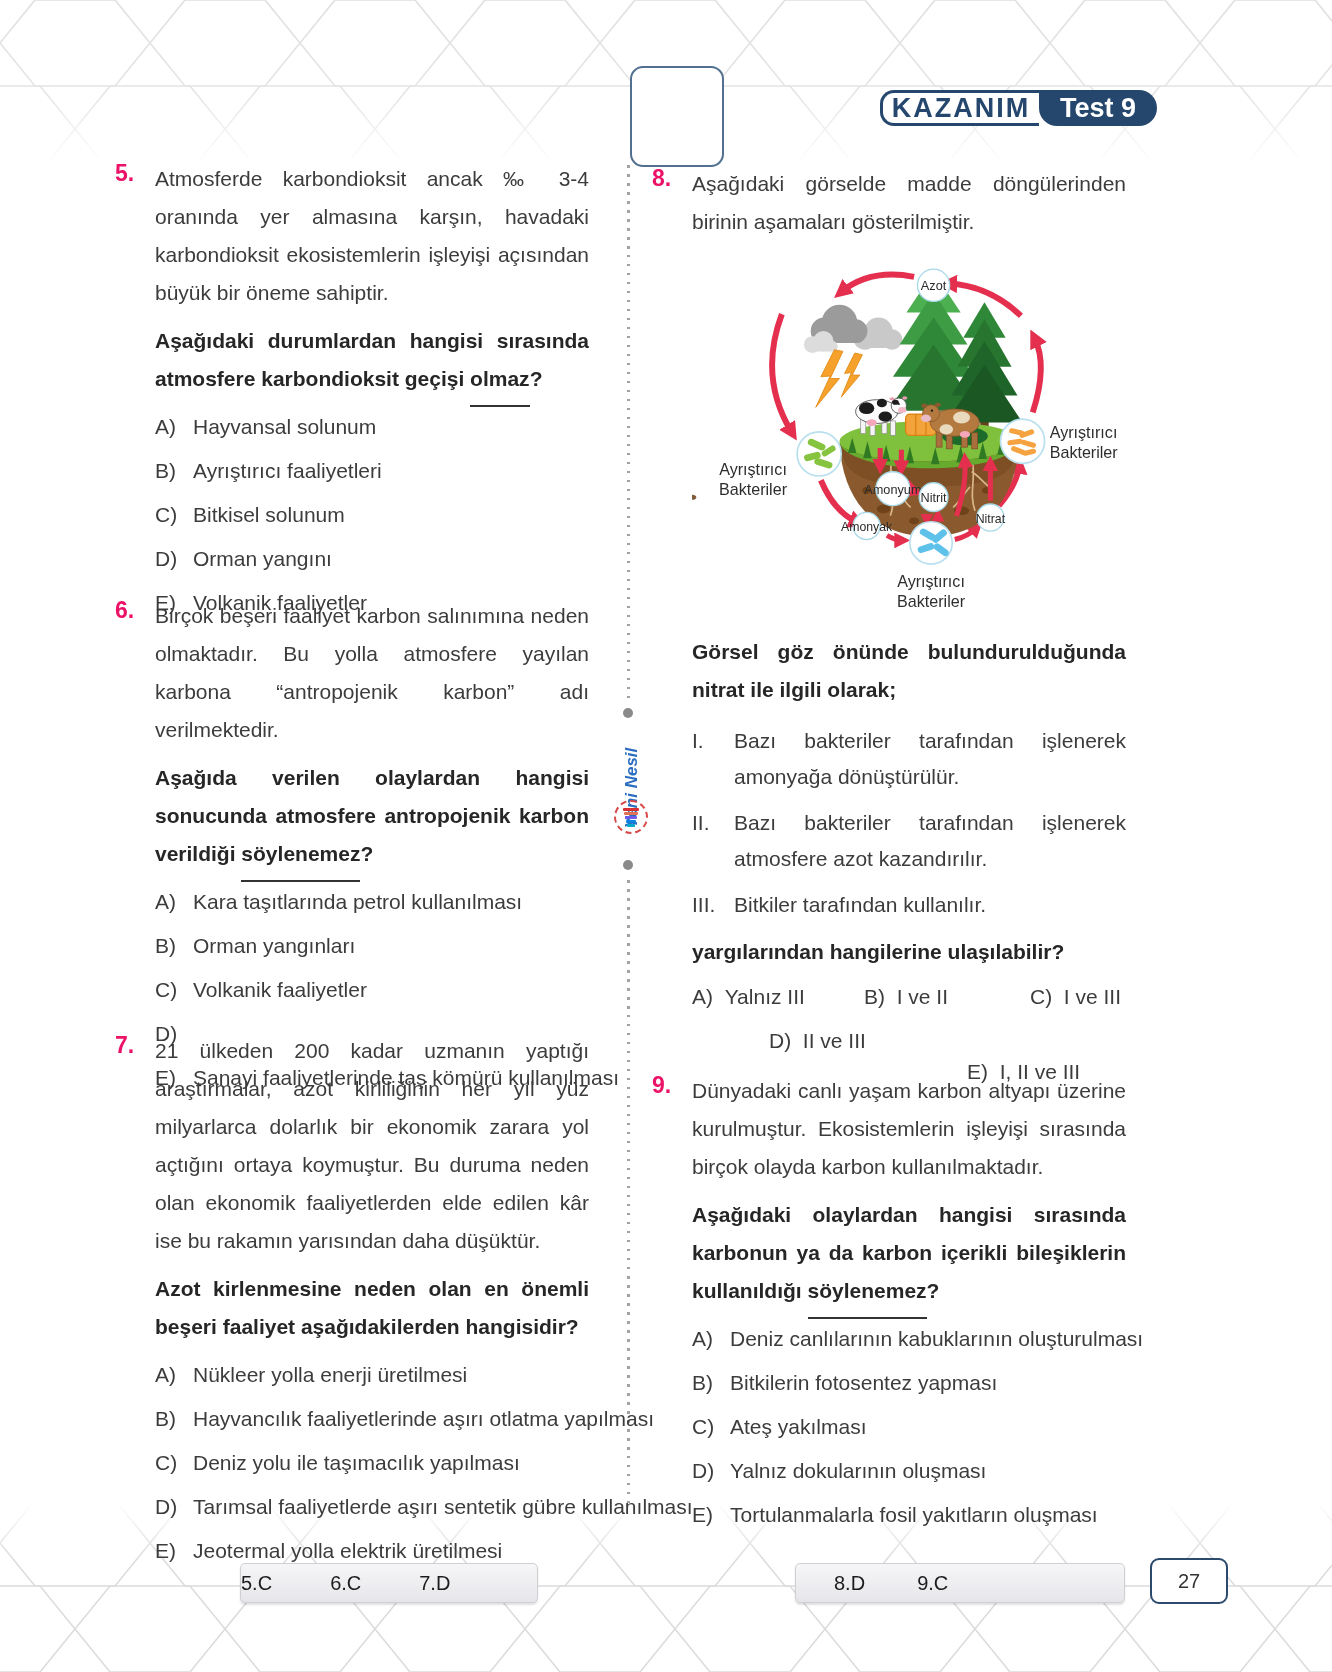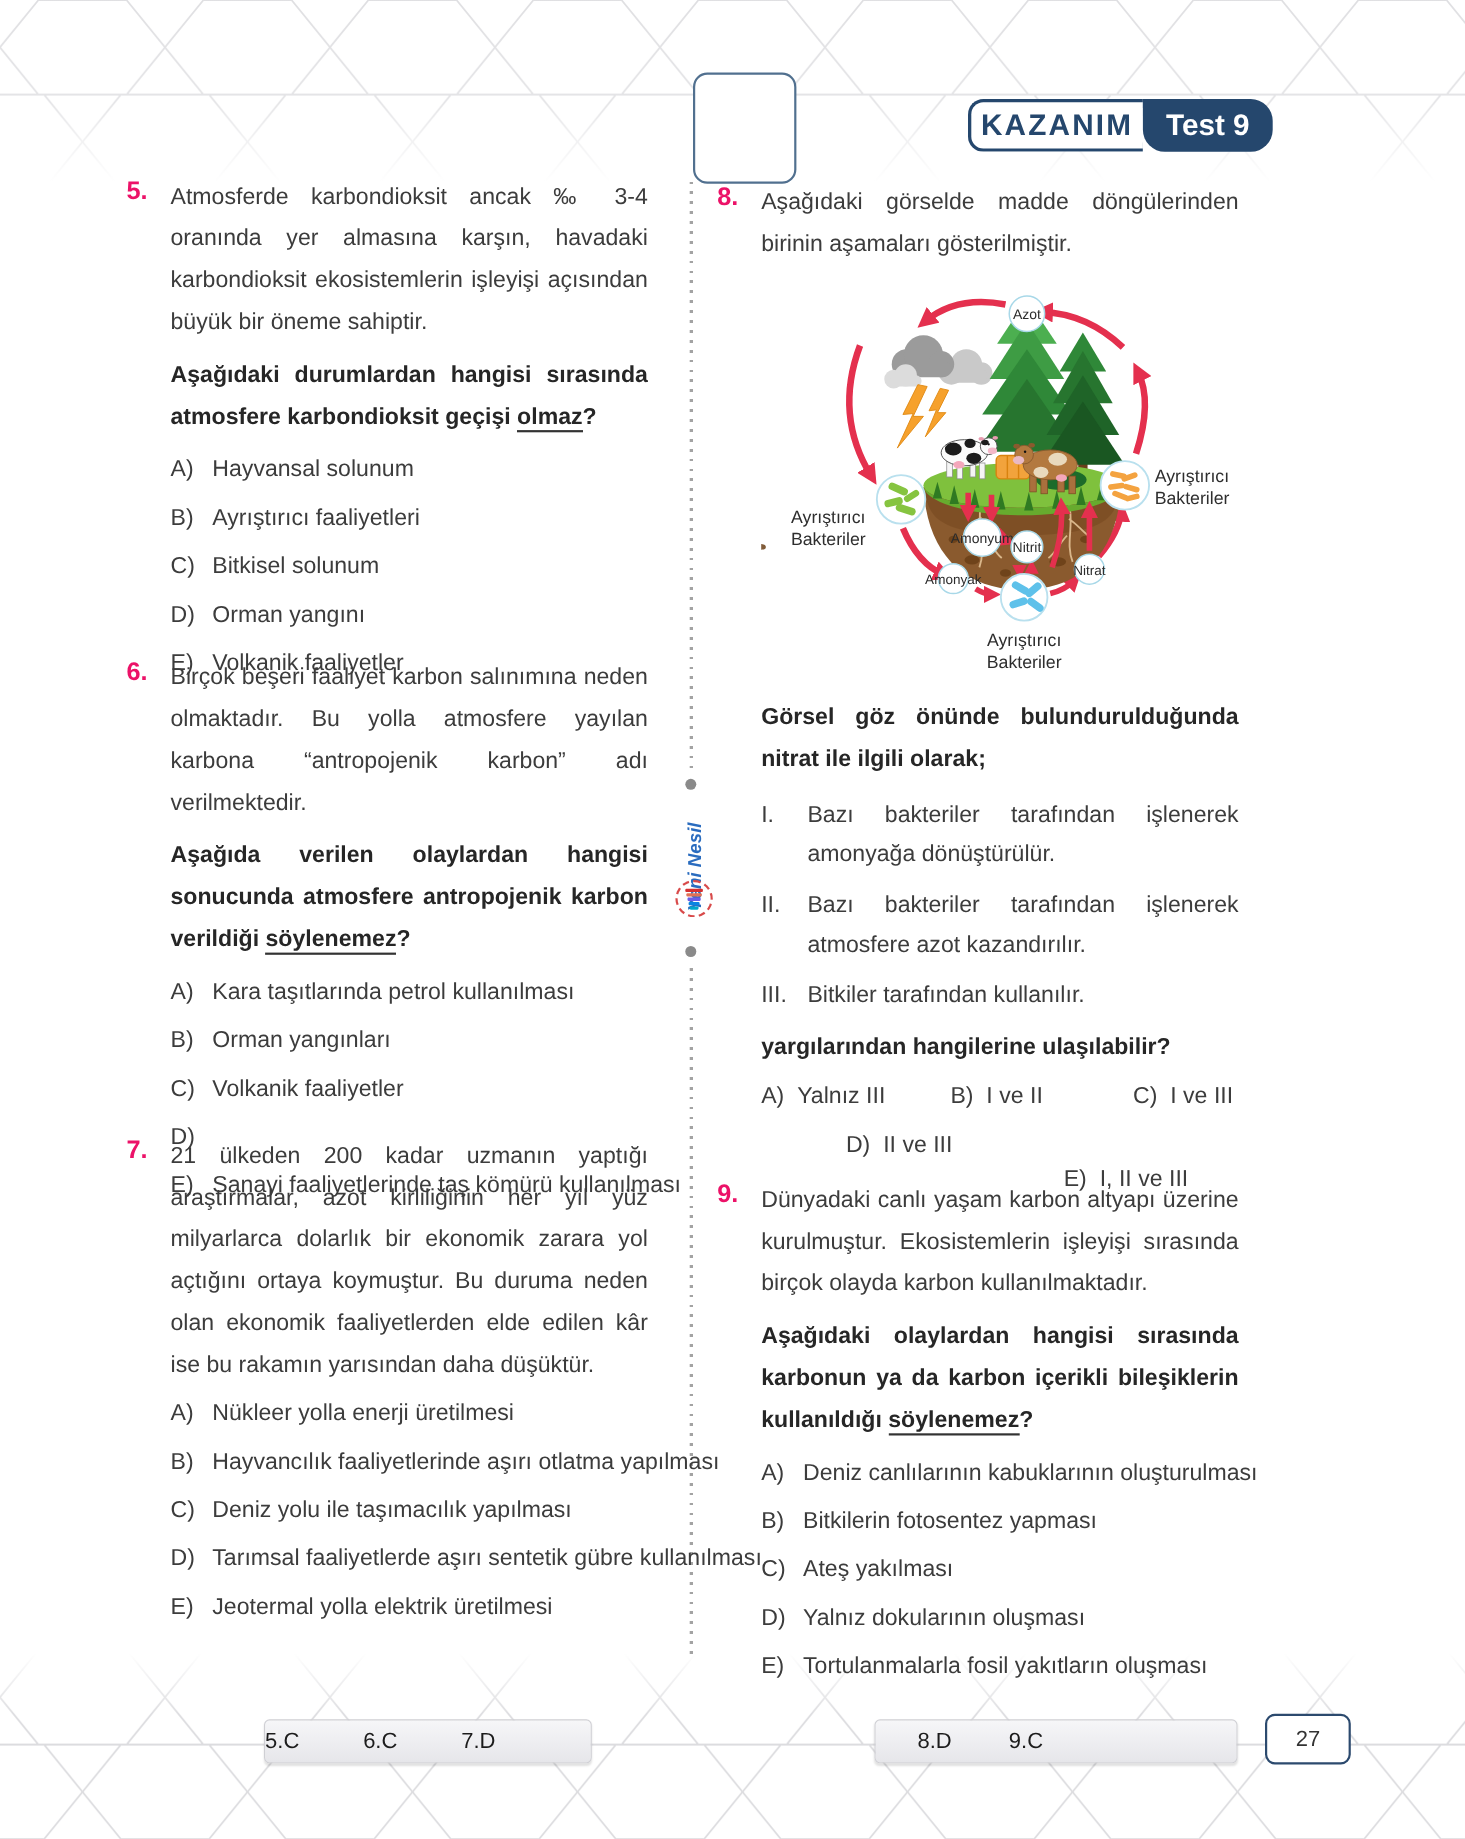--- a/index.html
+++ b/index.html
@@ -5,21 +5,21 @@
   html,body{margin:0;padding:0;}
   .page{position:relative;width:1332px;height:1672px;background:#ffffff;overflow:hidden;
         font-family:"Liberation Sans",sans-serif;color:#3c3c3c;}
   .hexwrap{position:absolute;left:0;width:1332px;pointer-events:none;}
   .fade-top{position:absolute;left:0;top:0;width:1332px;height:170px;
             background:linear-gradient(to bottom, rgba(255,255,255,0.1) 0%, rgba(255,255,255,0.25) 55%, #ffffff 97%);}
   .fade-bottom{position:absolute;left:0;top:1500px;width:1332px;height:60px;
             background:linear-gradient(to bottom, #ffffff 5%, rgba(255,255,255,0) 100%);}
 
   
-  .badge{position:absolute;left:880px;top:90px;display:flex;height:48px;}
+  .badge{position:absolute;left:880px;top:90px;display:flex;height:36px;}
   .badge-left{display:flex;align-items:center;justify-content:center;width:156px;
       border:3px solid #25476d;border-right:none;border-radius:14px 0 0 14px;background:#fff;
       font-size:27px;font-weight:bold;letter-spacing:2px;color:#25476d;}
   .badge-right{display:flex;align-items:center;justify-content:center;width:118px;
       background:#25476d;border-radius:0 20px 20px 20px;color:#fff;font-size:27px;font-weight:bold;}
   .topbox{position:absolute;left:630px;top:66px;width:90px;height:97px;background:#fff;
       border:2.5px solid #51708f;border-radius:13px;}
 
   
   .vdots{position:absolute;left:627px;width:3px;
@@ -34,21 +34,21 @@
 
   
   .col{position:absolute;top:160px;width:474px;}
   .col-left{left:115px;}
   .col-right{left:652px;}
   .q{position:absolute;left:0;width:474px;}
   .qnum{position:absolute;left:0;top:0;font-size:23px;font-weight:bold;color:#ec1268;}
   .qc{margin-left:40px;}
   .qbody{font-size:21px;line-height:38px;text-align:justify;margin:0 0 10px 0;color:#3c3c3c;}
   .stem{font-size:21px;line-height:38px;text-align:justify;font-weight:bold;color:#262626;margin:0 0 14px 0;}
-  .u{border-bottom:2.5px solid #333;padding-bottom:1px;}
+  .u{border-bottom:2.5px solid #333;padding-bottom:15px;}
   .opt{display:flex;gap:12px;font-size:21px;line-height:30px;margin-bottom:14px;white-space:nowrap;color:#3c3c3c;}
   .opt .ol{min-width:26px;}
   .roman{display:flex;gap:6px;font-size:21px;line-height:36px;margin-bottom:10px;color:#3c3c3c;}
   .roman .rn{min-width:36px;}
   .roman .rt{flex:1;text-align:justify;}
   .q8opts{position:relative;height:88px;font-size:21px;color:#3c3c3c;}
   .q8opts span.o{position:absolute;white-space:nowrap;}
 
   
   .diagram{margin:6px 0 4px 0;display:flex;justify-content:center;}
@@ -162,20 +162,21 @@
             <span class="ol">E)</span>
             <span>Sanayi faaliyetlerinde taş kömürü kullanılması</span>
           </div>
       </div>
     </div>
 
     <div class="q" style="top:872px;">
       <span class="qnum">7.</span>
       <div class="qc">
         <p class="qbody">21 ülkeden 200 kadar uzmanın yaptığı araştırmalar, azot kirliliğinin her yıl yüz milyarlarca dolarlık bir ekonomik zarara yol açtığını ortaya koymuştur. Bu duruma neden olan ekonomik faaliyetlerden elde edilen kâr ise bu rakamın yarısından daha düşüktür.</p>
+        <p class="stem"><span>Azot kirlenmesine neden olan en önemli beşeri faaliyet aşağıdakilerden hangisidir?</span></p>
         <div class="opt">
             <span class="ol">A)</span>
             <span>Nükleer yolla enerji üretilmesi</span>
           </div>
         <div class="opt">
             <span class="ol">B)</span>
             <span>Hayvancılık faaliyetlerinde aşırı otlatma yapılması</span>
           </div>
         <div class="opt">
             <span class="ol">C)</span>

